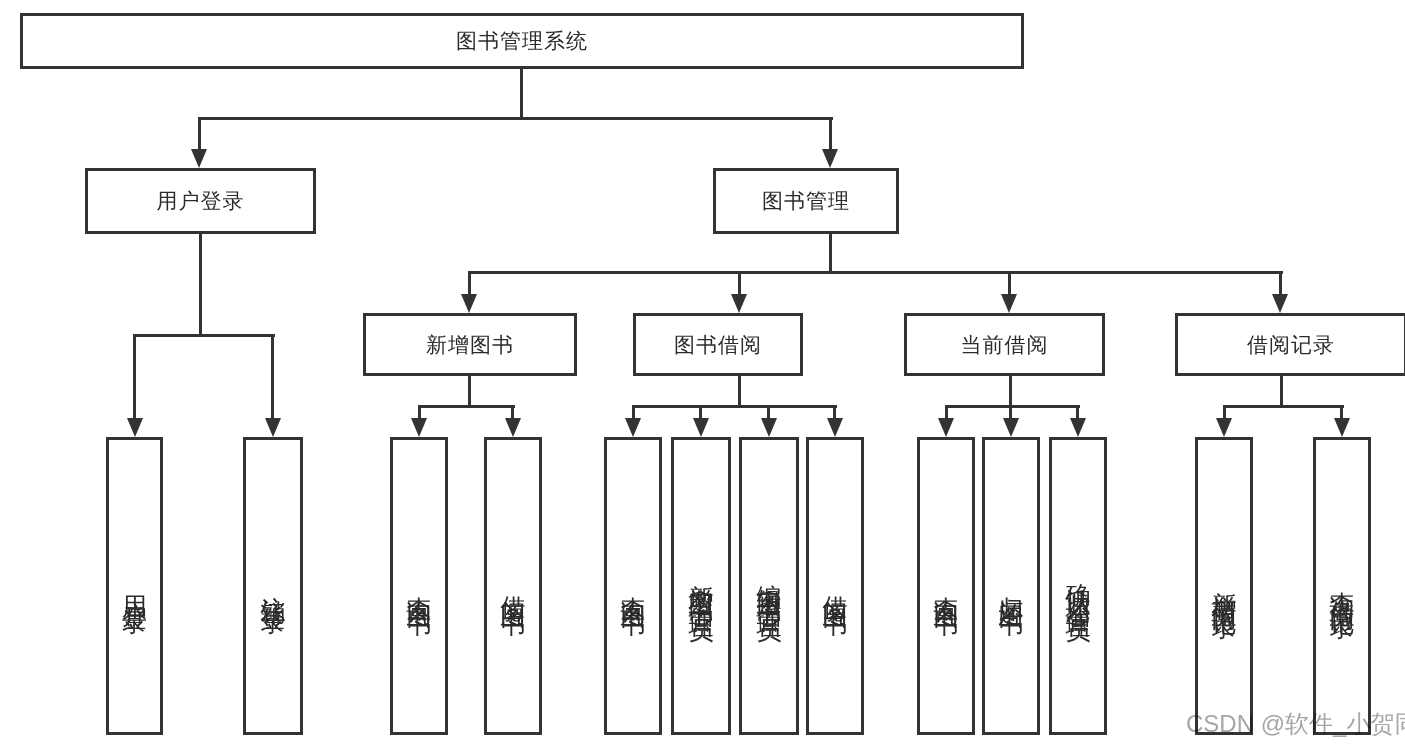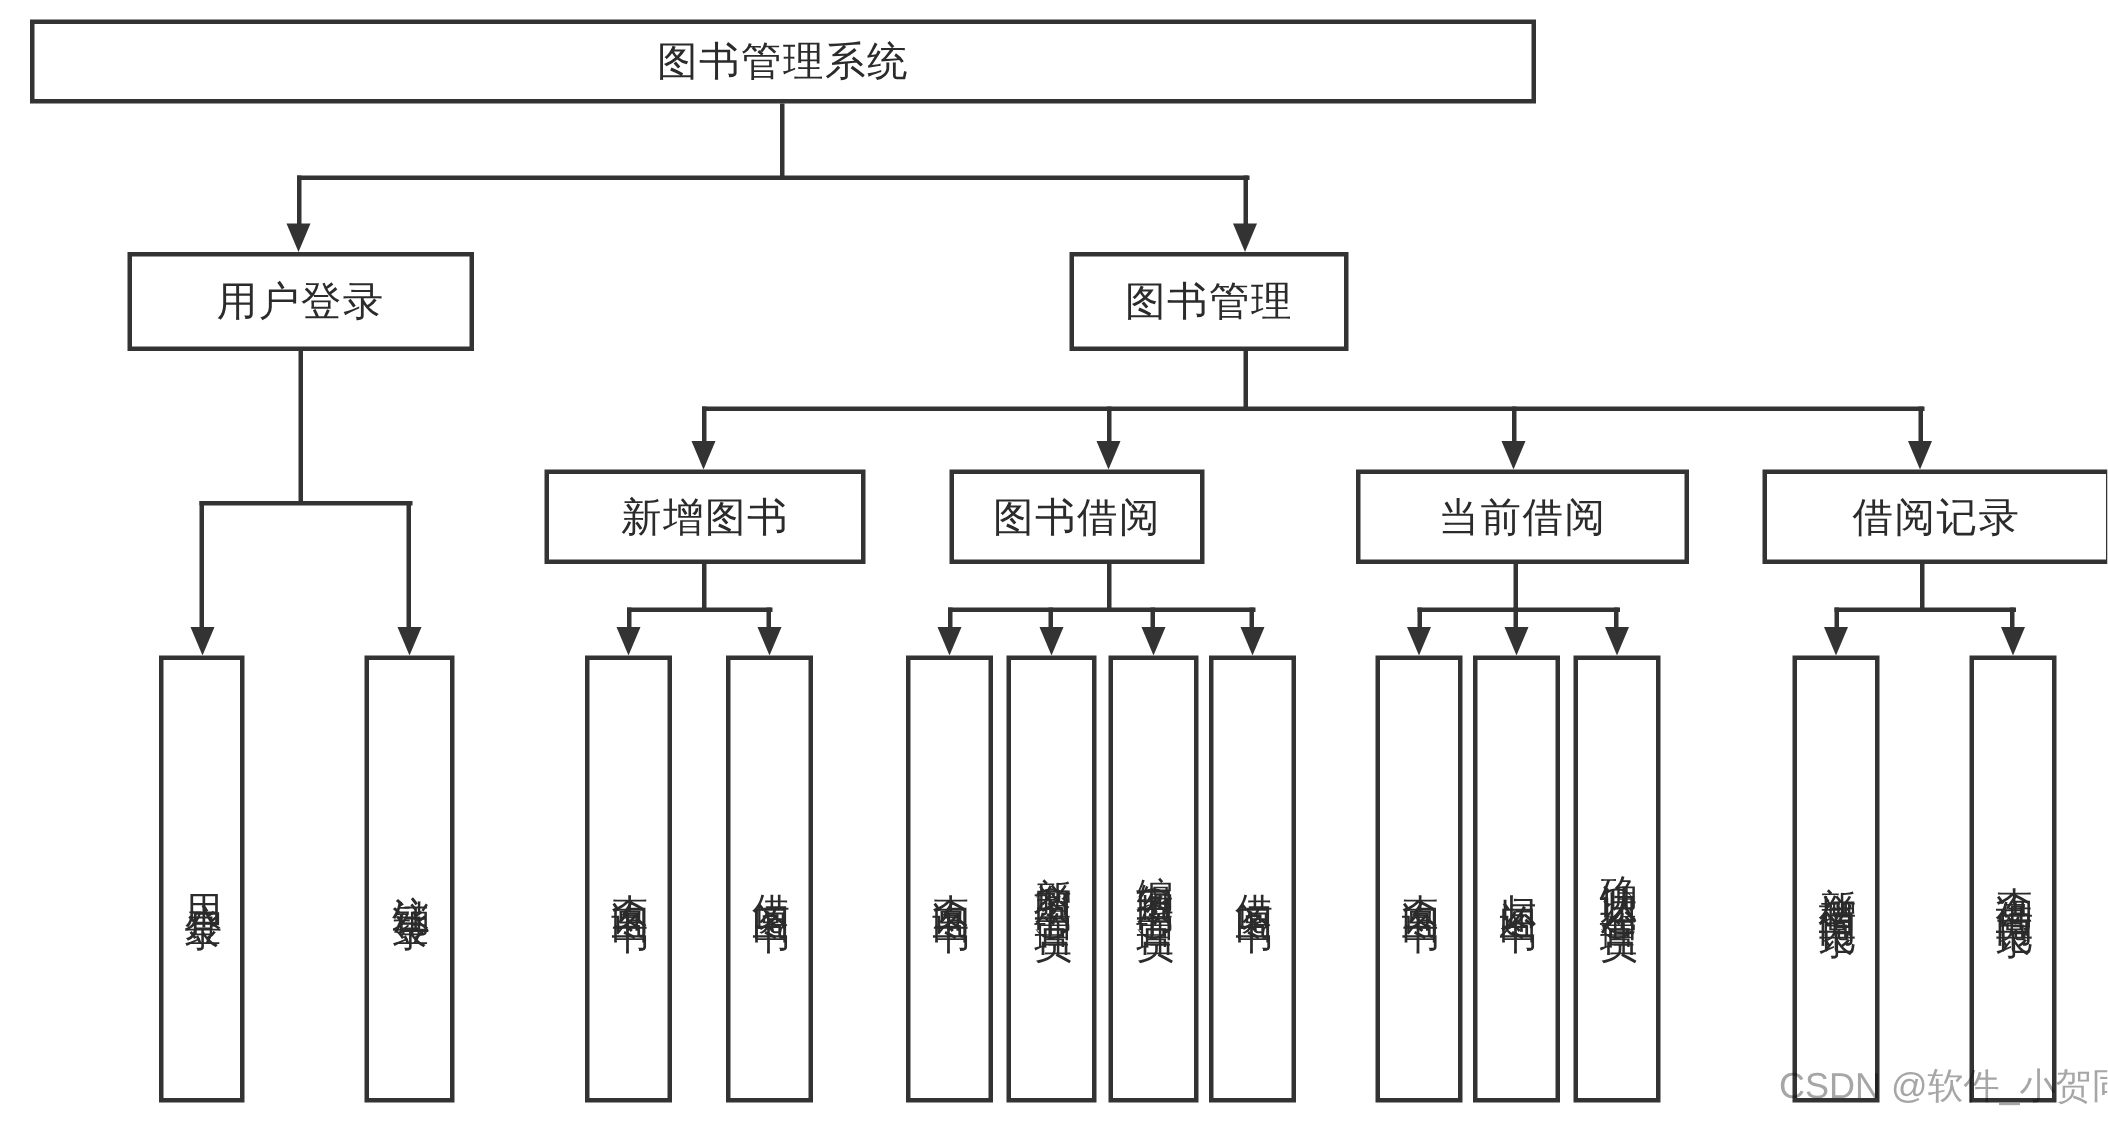--- a/index.html
+++ b/index.html
@@ -18,21 +18,21 @@
   }
   .box{
     position:absolute;
     box-sizing:border-box;
     border:3px solid var(--line);
     background:#fff;
     display:flex;align-items:center;justify-content:center;
     color:var(--text);
     z-index:2;
   }
-  .hnode{font-size:27px;letter-spacing:1px;}
+  .hnode{font-size:21px;letter-spacing:1px;}
   .vnode span{
     writing-mode:vertical-rl;
     text-orientation:mixed;
     font-size:25px;
     letter-spacing:5px;
     line-height:1;
   }
   .hline,.vline{position:absolute;background:var(--line);z-index:1;}
   .hline{height:3px;}
   .vline{width:3px;}
@@ -93,21 +93,21 @@
   <div class="arrow" style="left:1001px;top:294px"></div>
   <div class="vline" style="left:1279px;top:271px;height:25px"></div>
   <div class="arrow" style="left:1272px;top:294px"></div>
 
   <div class="box hnode" style="left:363px;top:313px;width:214px;height:63px">
     <span>新增图书</span>
   </div>
   <div class="box hnode" style="left:633px;top:313px;width:170px;height:63px">
     <span>图书借阅</span>
   </div>
-  <div class="box hnode" style="left:904px;top:313px;width:222px;height:63px">
+  <div class="box hnode" style="left:904px;top:313px;width:201px;height:63px">
     <span>当前借阅</span>
   </div>
   <div class="box hnode" style="left:1175px;top:313px;width:232px;height:63px">
     <span>借阅记录</span>
   </div>
 
   <div class="vline" style="left:468px;top:376px;height:32px"></div>
   <div class="hline" style="left:418px;top:405px;width:97px"></div>
   <div class="vline" style="left:418px;top:405px;height:15px"></div>
   <div class="arrow" style="left:411px;top:418px"></div>

